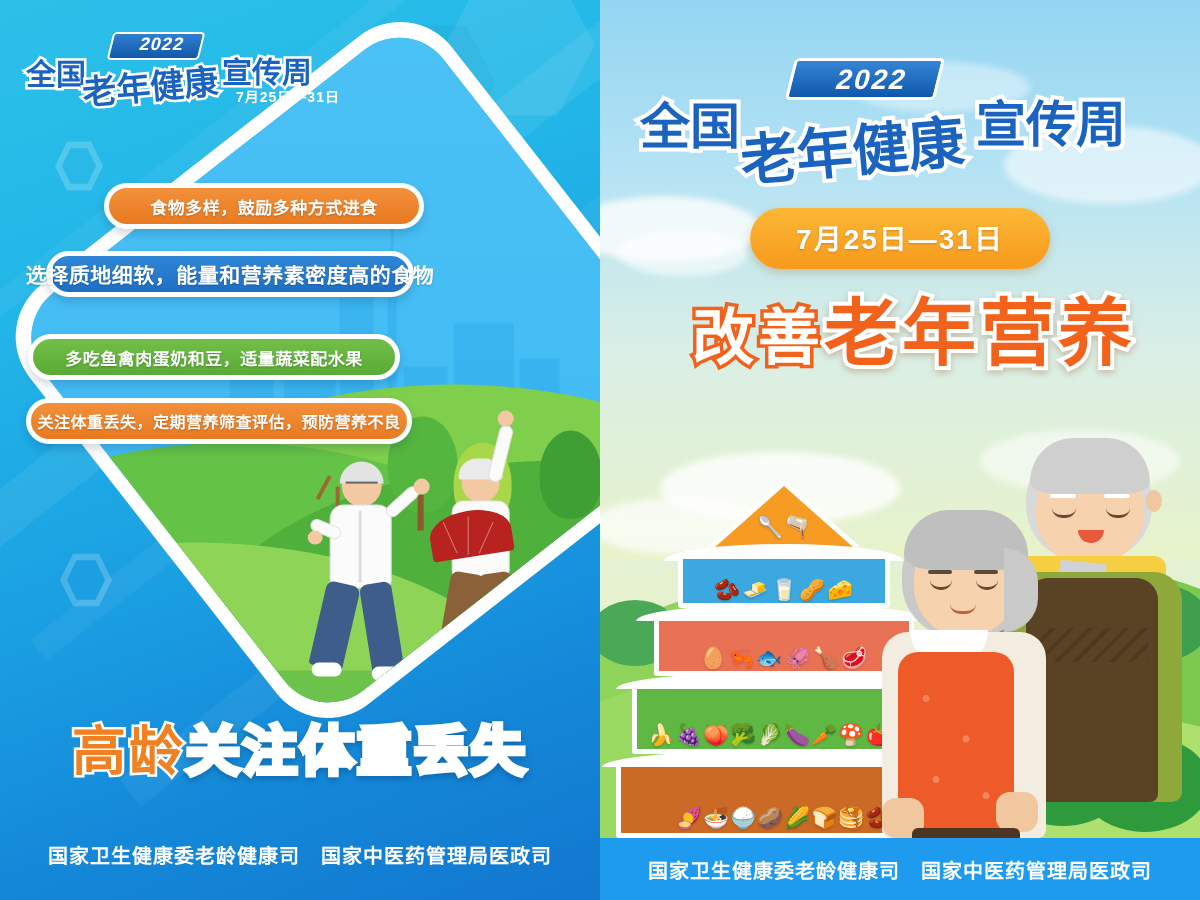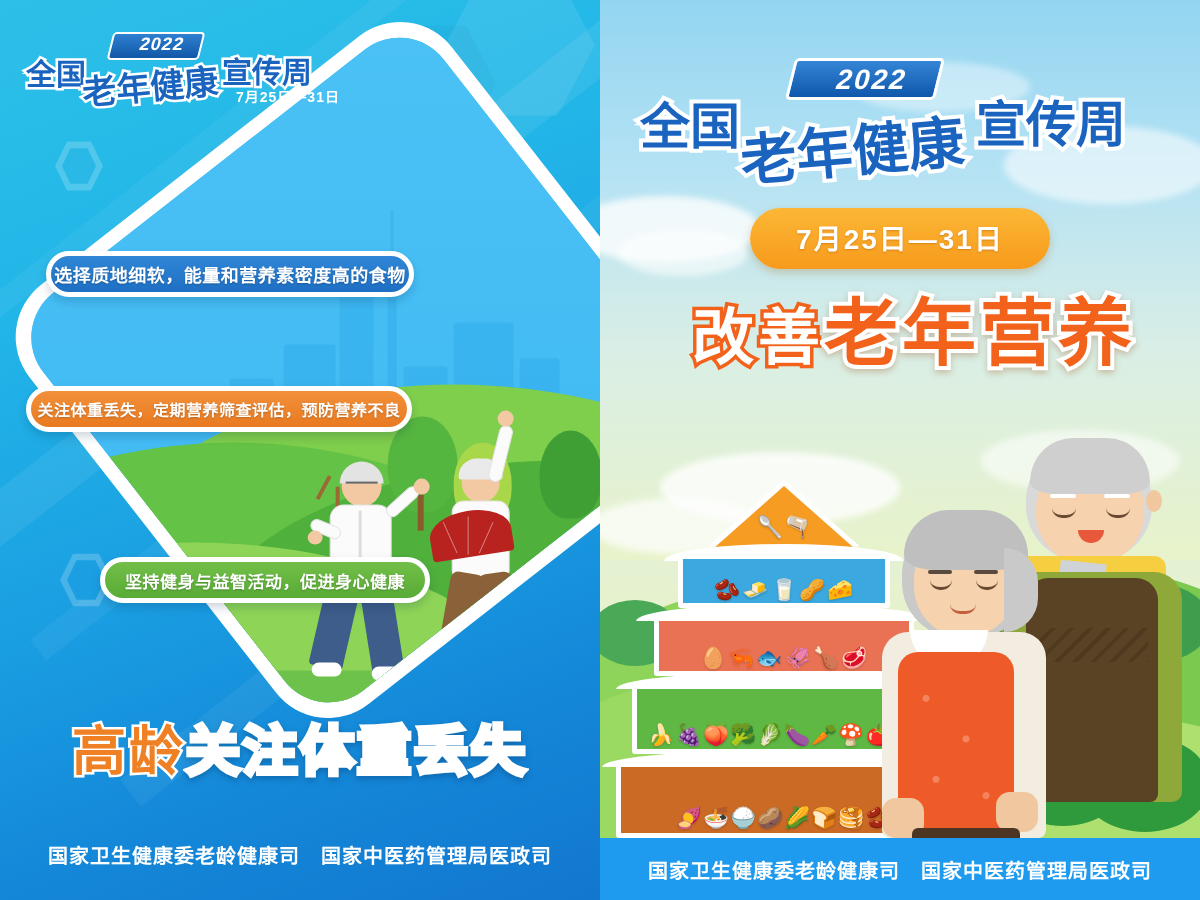--- a/index.html
+++ b/index.html
@@ -190,28 +190,31 @@
     <div class="lp-logo">
       <div style="position:absolute;left:84px;top:-2px;width:92px;height:28px;background:linear-gradient(180deg,#2f7fd0,#1258a8);transform:skewX(-14deg);border-radius:4px;border:2px solid #fff;"></div>
       <div style="position:absolute;left:100px;top:0px;width:72px;text-align:center;color:#fff;font-size:18px;font-weight:bold;letter-spacing:1px;transform:skewX(-14deg);">2022</div>
       <div style="position:absolute;left:0;top:16px;font-size:30px;font-weight:bold;color:#1a64c0;-webkit-text-stroke:5px #fff;paint-order:stroke fill;letter-spacing:0px;">全国</div>
       <div style="position:absolute;left:56px;top:26px;font-size:34px;font-weight:bold;color:#1a64c0;-webkit-text-stroke:5px #fff;paint-order:stroke fill;transform:rotate(-5deg);">老年健康</div>
       <div style="position:absolute;left:196px;top:14px;font-size:30px;font-weight:bold;color:#1a64c0;-webkit-text-stroke:5px #fff;paint-order:stroke fill;">宣传周</div>
       <div style="position:absolute;left:210px;top:52px;font-size:14px;font-weight:bold;color:#ffffff;letter-spacing:1px;">7月25日—31日</div>
     </div>
 
     <div class="pill-list">
-      <div class="pill b" style="left:46px;top:251px;width:368px;height:46px;font-size:18px;">
+      <div class="pill o" style="left:104px;top:183px;width:320px;height:46px;font-size:17px;">
+        <span>食物多样，鼓励多种方式进食</span>
+      </div>
+      <div class="pill b" style="left:46px;top:251px;width:368px;height:46px;font-size:21px;">
         <span>选择质地细软，能量和营养素密度高的食物</span>
       </div>
-      <div class="pill o" style="left:26px;top:386px;width:386px;height:46px;font-size:16px;">
+      <div class="pill g" style="left:28px;top:334px;width:372px;height:46px;font-size:17px;">
+        <span>多吃鱼禽肉蛋奶和豆，适量蔬菜配水果</span>
+      </div>
+      <div class="pill o" style="left:26px;top:398px;width:386px;height:46px;font-size:16px;">
         <span>关注体重丢失，定期营养筛查评估，预防营养不良</span>
-      </div>
-      <div class="pill g" style="left:100px;top:557px;width:330px;height:46px;font-size:17px;">
-        <span>坚持健身与益智活动，促进身心健康</span>
       </div>
     </div>
 
     <div class="lp-title">
       <span class="hl">高龄</span><span class="wh">关注体重丢失</span>
     </div>
 
     <div class="lp-foot">国家卫生健康委老龄健康司　国家中医药管理局医政司</div>
   </div>
 

